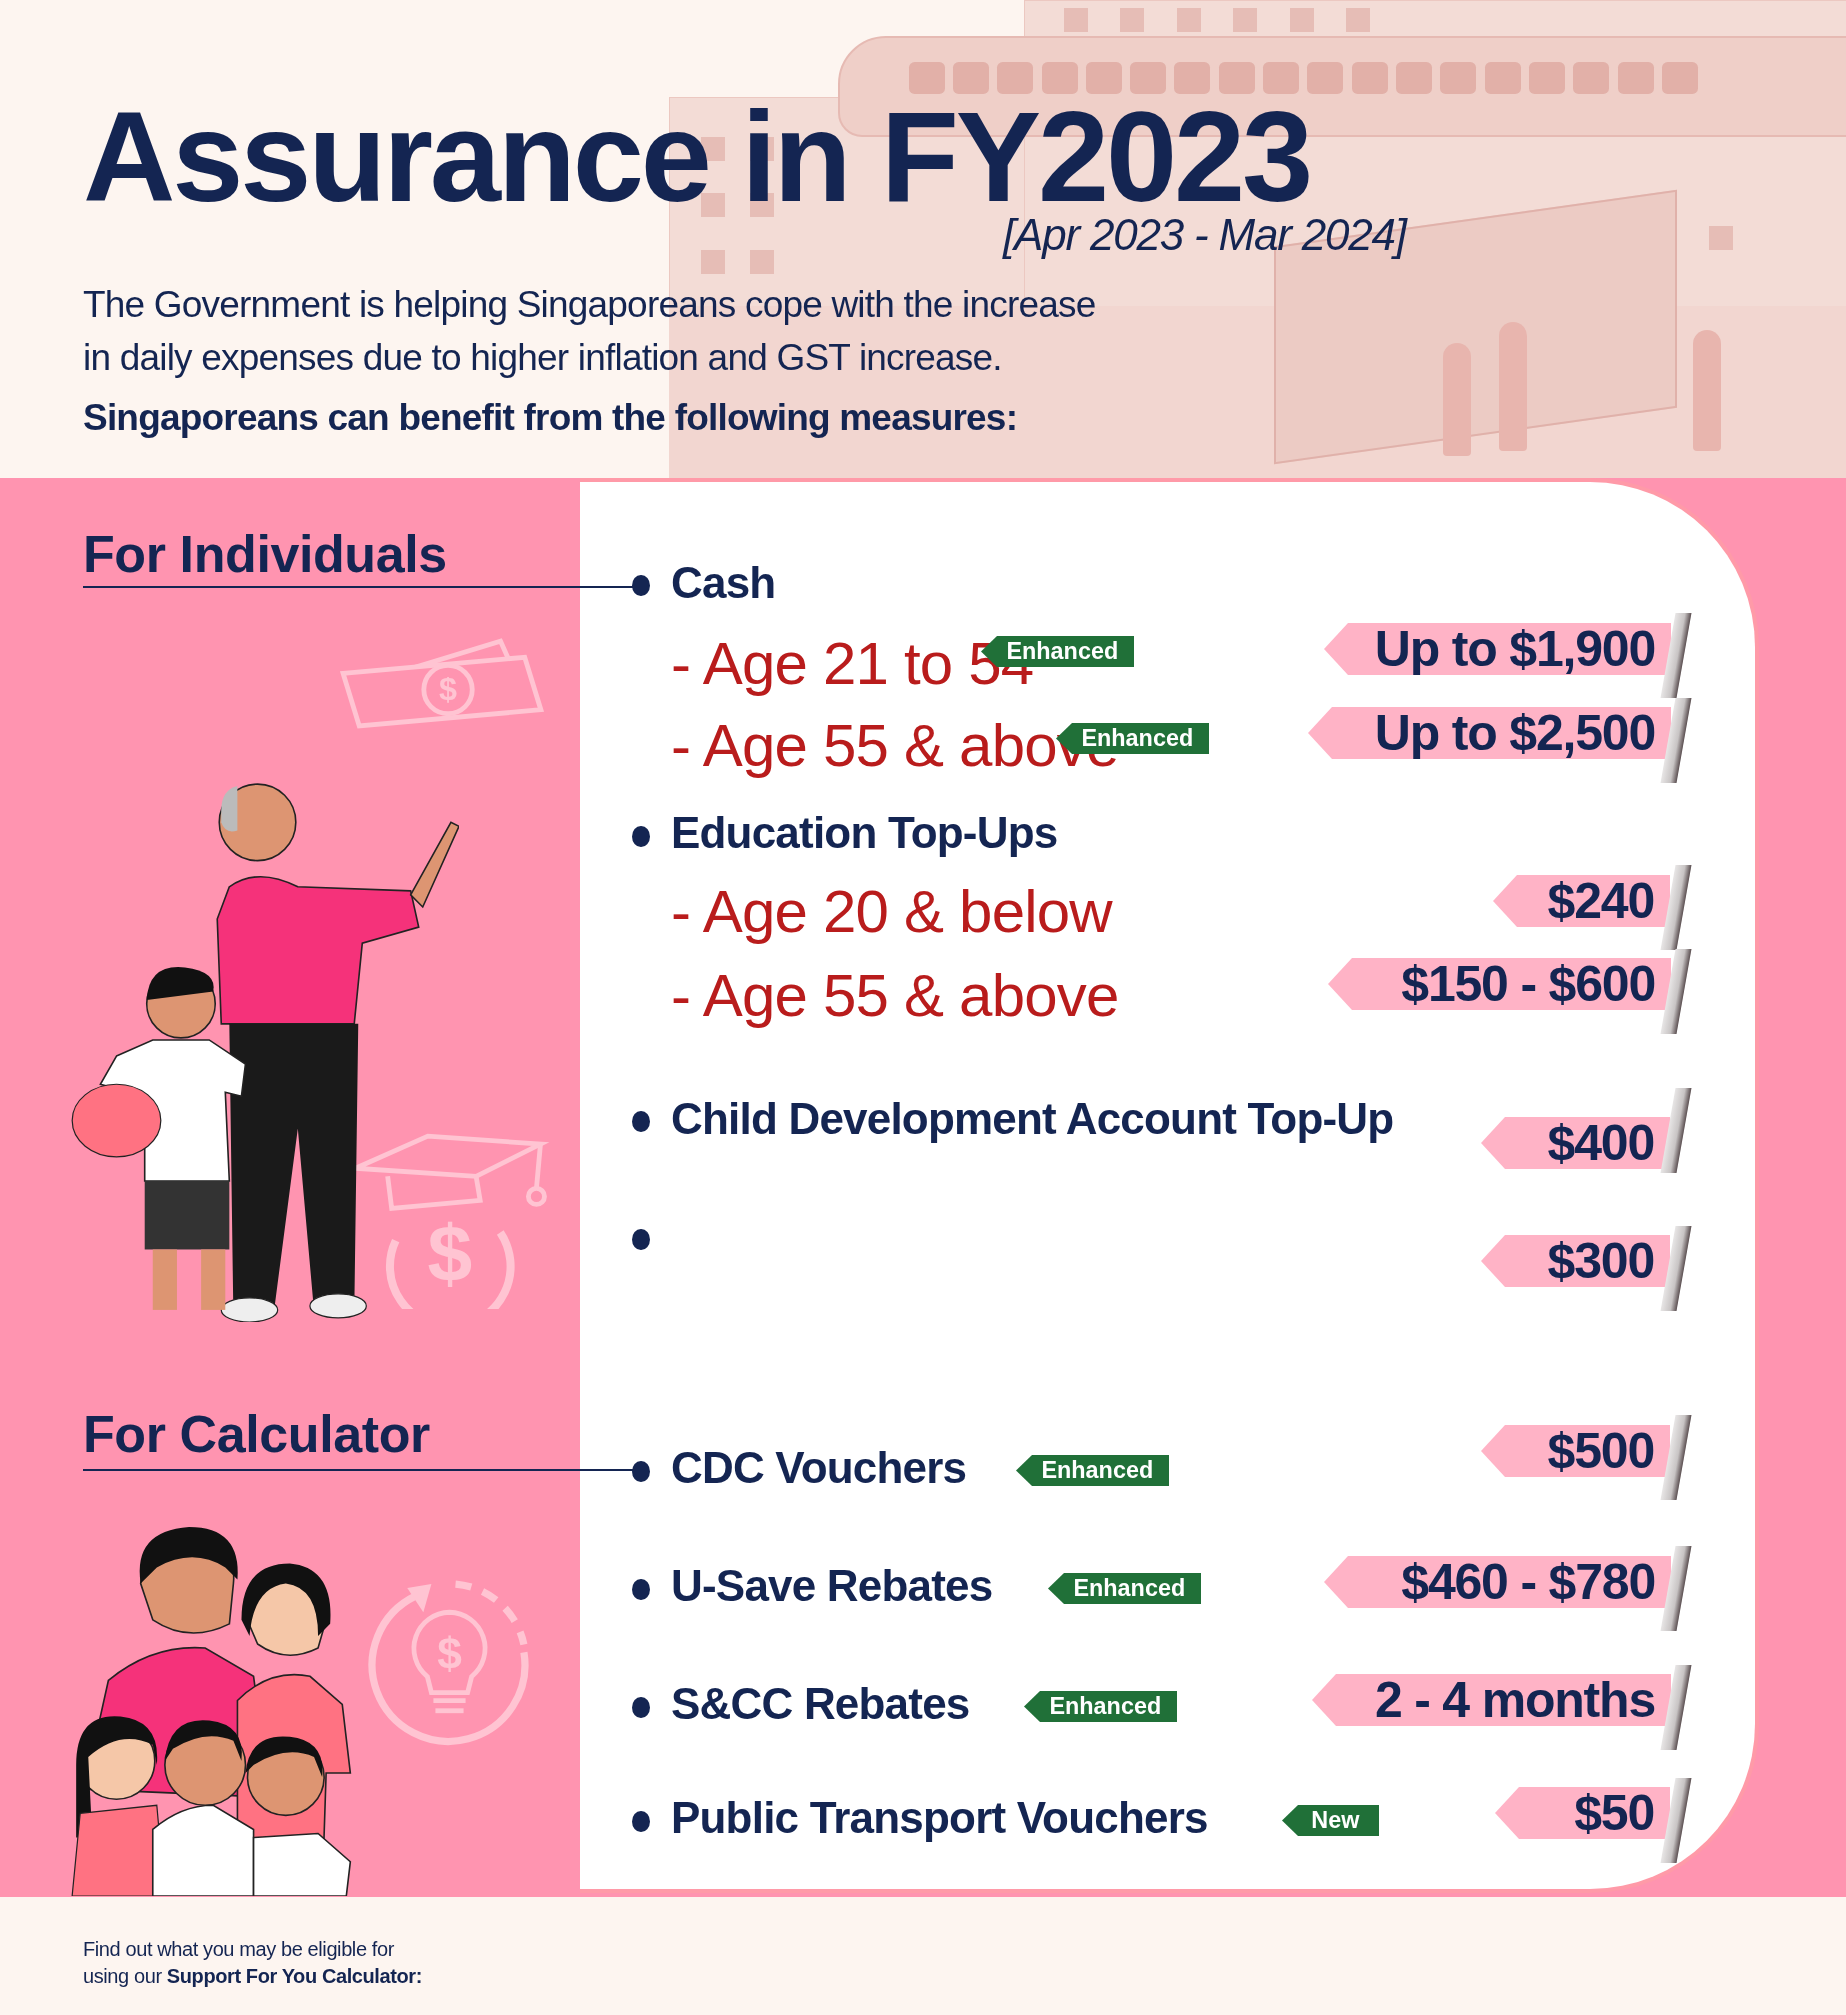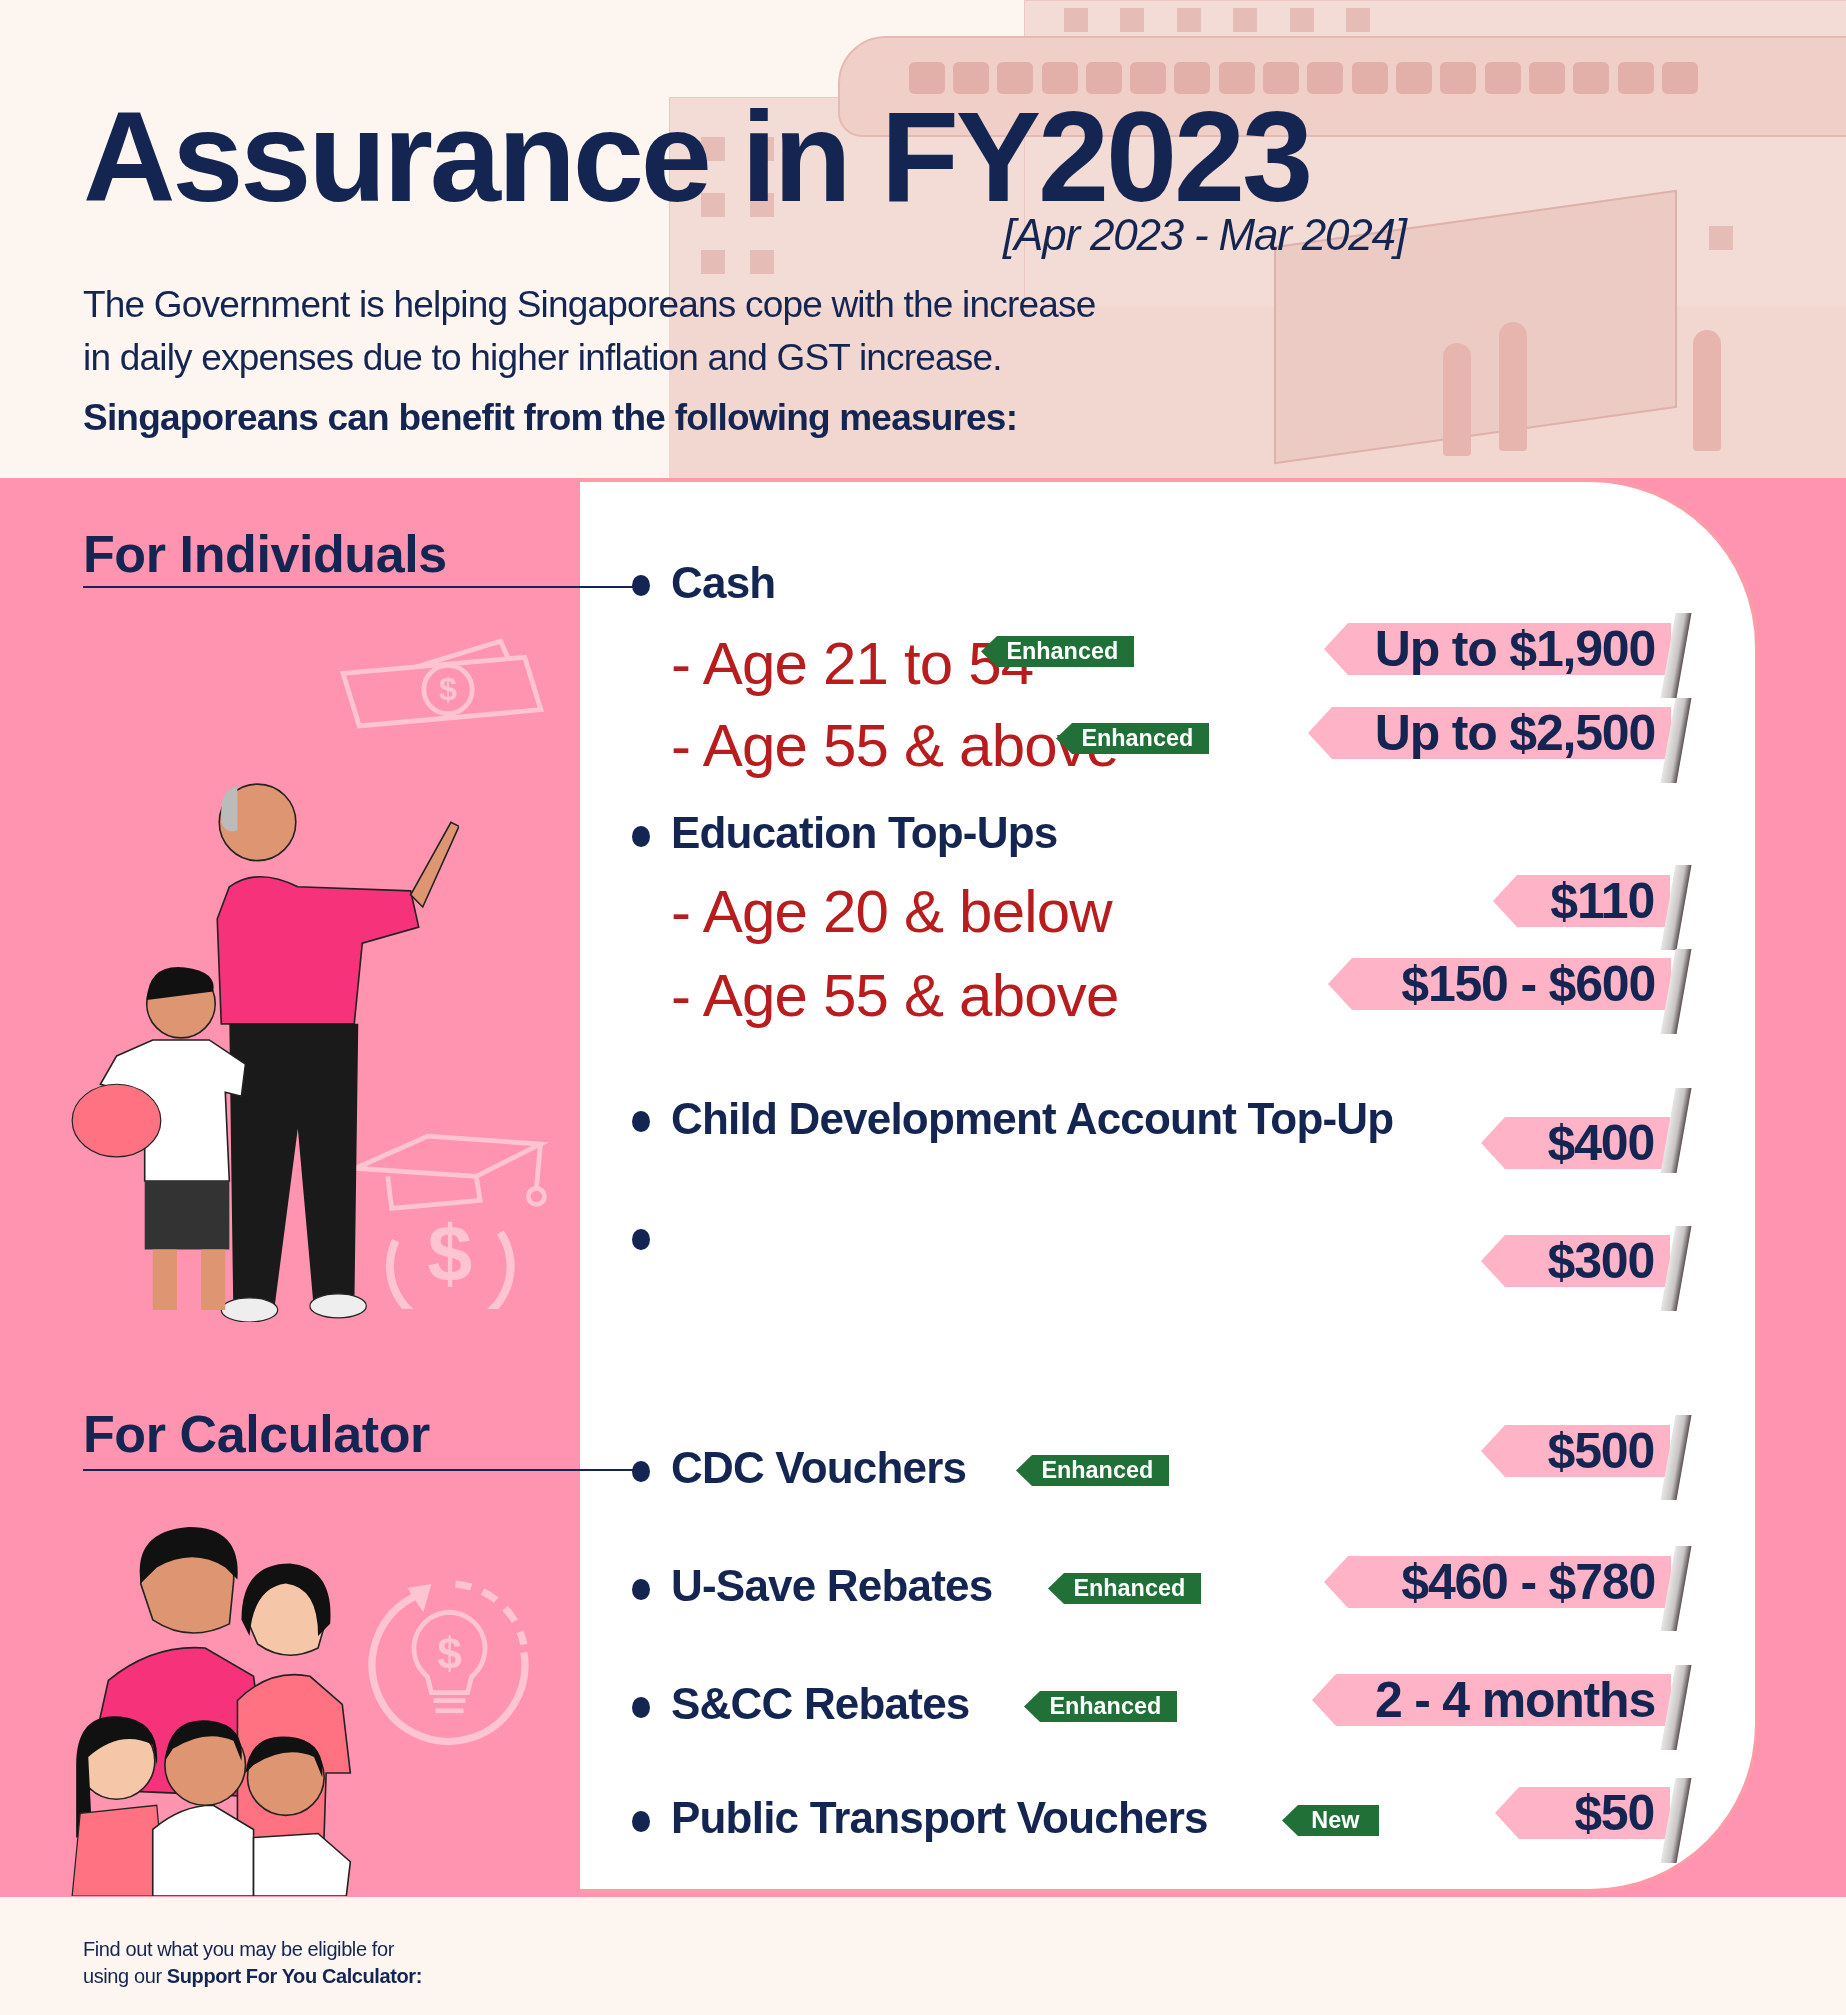--- a/index.html
+++ b/index.html
@@ -223,21 +223,21 @@
 
 <div class="sub" style="left:671px;top:711px;">- Age 55 &amp; above</div>
 <div class="badge" style="left:1056px;top:723px;width:153px;">Enhanced</div>
 <div class="tag" style="left:1308px;top:707px;width:363px;">Up to $2,500</div>
 <div class="tag-fold" style="left:1668px;top:698px;"></div>
 
 <div class="bullet" style="left:632px;top:826px;"></div>
 <div class="item" style="left:671px;top:808px;">Education Top-Ups</div>
 
 <div class="sub" style="left:671px;top:877px;">- Age 20 &amp; below</div>
-<div class="tag" style="left:1493px;top:875px;width:177px;">$110</div>
+<div class="tag" style="left:1493px;top:875px;width:177px;">$240</div>
 <div class="tag-fold" style="left:1668px;top:865px;"></div>
 
 <div class="sub" style="left:671px;top:961px;">- Age 55 &amp; above</div>
 <div class="tag" style="left:1328px;top:958px;width:343px;">$150 - $600</div>
 <div class="tag-fold" style="left:1668px;top:949px;"></div>
 
 <div class="bullet" style="left:632px;top:1111px;"></div>
 <div class="item" style="left:671px;top:1094px;">Child Development Account Top-Up</div>
 <div class="tag" style="left:1481px;top:1097px;width:189px;margin-top:20px;">$400</div>
 <div class="tag-fold" style="left:1668px;top:1088px;"></div>

